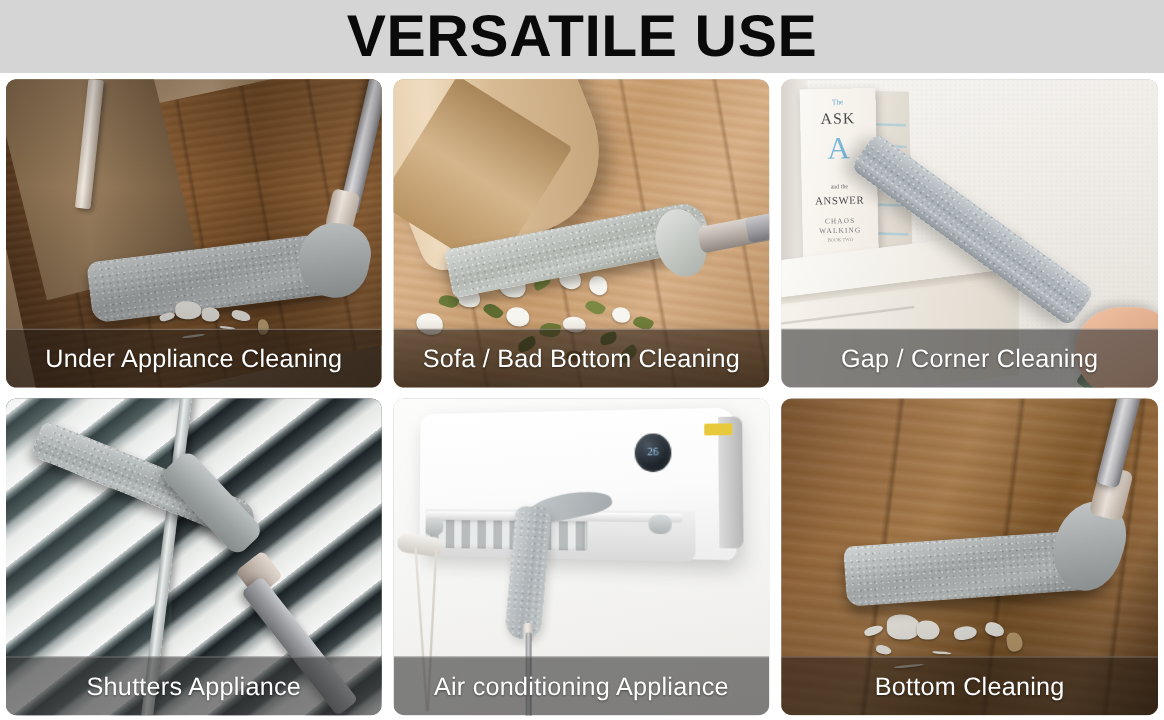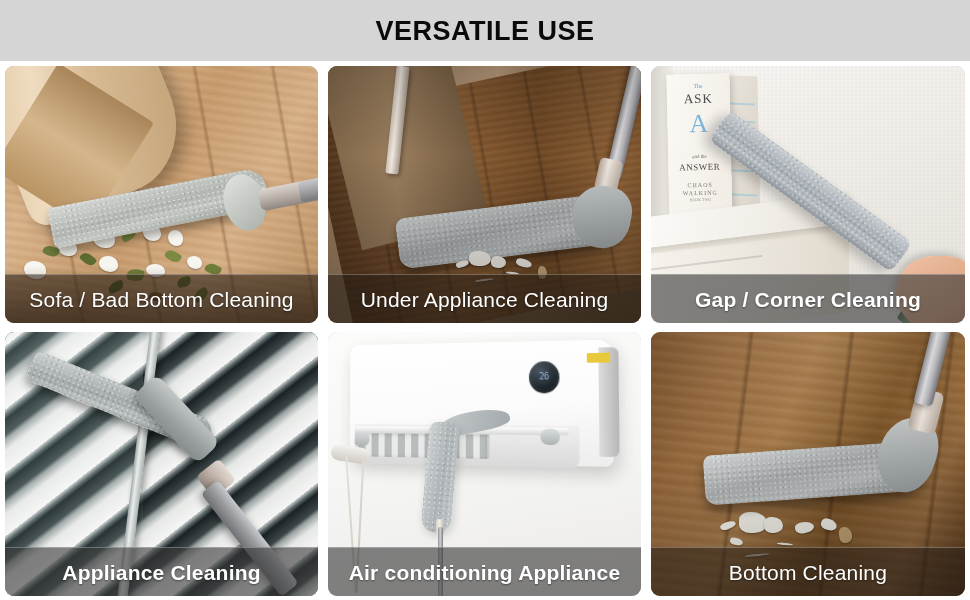--- a/index.html
+++ b/index.html
@@ -10,21 +10,21 @@
   }
   #root{position:relative;width:970px;height:600px;background:#ffffff;}
 
   
   .header{
     position:absolute;left:0;top:0;width:970px;height:61px;
     background:#d5d5d5;
     display:flex;align-items:center;justify-content:center;
   }
   .header-title{
-    font-size:27px;font-weight:bold;color:#0a0a0a;
+    font-size:49px;font-weight:bold;color:#0a0a0a;
     letter-spacing:0.5px;line-height:40px;
     font-family:"Liberation Sans", sans-serif;
   }
 
   
   .grid{
     position:absolute;left:0;top:61px;width:970px;height:539px;
     display:grid;
     grid-template-columns:323px 323px 324px;
     grid-template-rows:266px 273px;
@@ -39,21 +39,21 @@
   }
   .scene{position:absolute;inset:0;overflow:hidden;}
 
   
   .caption{
     position:absolute;left:0;right:0;bottom:0;height:48px;
     background:rgba(38,30,22,0.55);
     display:flex;align-items:center;justify-content:center;
     border-top:1px solid rgba(255,255,255,0.28);
   }
-  .caption.cool{background:rgba(58,58,58,0.62);font-weight:bold;}
+  .caption.cool{background:rgba(58,58,58,0.62);}
   .caption-text{
     color:#ffffff;font-size:21px;line-height:21px;
     letter-spacing:0.2px;white-space:nowrap;
     text-shadow:0 1px 2px rgba(0,0,0,0.45);
   }
 
   
   .p1-wall{
     position:absolute;left:0;top:0;width:100%;height:100%;
     background:linear-gradient(105deg,#8d7050 0%,#a4886a 28%,#b99c7d 45%,#8f7354 60%,#6d5538 100%);
@@ -444,20 +444,49 @@
 </head>
 <body>
 
 <div id="root">
 
   <div class="header">
     <div class="header-title">VERSATILE USE</div>
   </div>
 
   <div class="grid">
+
+    <div class="cell">
+      <div class="panel">
+        <div class="scene">
+          <div class="p1-wall"></div>
+          <div class="p1-floor"></div>
+          <div class="p1-cabinet">
+            <div class="p1-cabfront"></div>
+          </div>
+          <div class="p1-leg"></div>
+          <div class="p1-handle"></div>
+          <div class="p1-collar"></div>
+          <div class="p1-pad"></div>
+          <div class="p1-debris">
+            <div class="deb" style="left:45%;top:72%;width:7%;height:6%;"></div>
+            <div class="deb" style="left:52%;top:74%;width:5%;height:4.5%;"></div>
+            <div class="deb" style="left:41%;top:76%;width:4%;height:2.5%;transform:rotate(-18deg);"></div>
+            <div class="deb" style="left:60%;top:75%;width:5%;height:3%;transform:rotate(14deg);"></div>
+            <div class="deb" style="left:67%;top:78%;width:3%;height:5%;background:#c8a878;"></div>
+            <div class="deb" style="left:47%;top:83%;width:6%;height:2px;transform:rotate(-8deg);"></div>
+            <div class="deb" style="left:57%;top:80%;width:4%;height:2px;transform:rotate(6deg);"></div>
+          </div>
+          <div class="p1-floorshade"></div>
+        </div>
+        <div class="caption">
+          <span class="caption-text">Under Appliance Cleaning</span>
+        </div>
+      </div>
+    </div>
 
     <div class="cell">
       <div class="panel">
         <div class="scene">
           <div class="p2-floor"></div>
           <div class="p2-sofa"></div>
           <div class="p2-sofa-edge"></div>
           <div>
             <div class="tissue" style="left:6%;top:76%;width:7%;height:7%;"></div>
             <div class="tissue" style="left:17%;top:68%;width:6%;height:6%;"></div>
@@ -487,49 +516,20 @@
         </div>
         <div class="caption">
           <span class="caption-text">Sofa / Bad Bottom Cleaning</span>
         </div>
       </div>
     </div>
 
     <div class="cell">
       <div class="panel">
         <div class="scene">
-          <div class="p1-wall"></div>
-          <div class="p1-floor"></div>
-          <div class="p1-cabinet">
-            <div class="p1-cabfront"></div>
-          </div>
-          <div class="p1-leg"></div>
-          <div class="p1-handle"></div>
-          <div class="p1-collar"></div>
-          <div class="p1-pad"></div>
-          <div class="p1-debris">
-            <div class="deb" style="left:45%;top:72%;width:7%;height:6%;"></div>
-            <div class="deb" style="left:52%;top:74%;width:5%;height:4.5%;"></div>
-            <div class="deb" style="left:41%;top:76%;width:4%;height:2.5%;transform:rotate(-18deg);"></div>
-            <div class="deb" style="left:60%;top:75%;width:5%;height:3%;transform:rotate(14deg);"></div>
-            <div class="deb" style="left:67%;top:78%;width:3%;height:5%;background:#c8a878;"></div>
-            <div class="deb" style="left:47%;top:83%;width:6%;height:2px;transform:rotate(-8deg);"></div>
-            <div class="deb" style="left:57%;top:80%;width:4%;height:2px;transform:rotate(6deg);"></div>
-          </div>
-          <div class="p1-floorshade"></div>
-        </div>
-        <div class="caption">
-          <span class="caption-text">Under Appliance Cleaning</span>
-        </div>
-      </div>
-    </div>
-
-    <div class="cell">
-      <div class="panel">
-        <div class="scene">
           <div class="p3-wall"></div>
           <div class="p3-corner"></div>
 
           <div class="p3-book2">
             <div class="bk-line" style="top:18%;"></div>
             <div class="bk-line" style="top:30%;"></div>
             <div class="bk-line" style="top:46%;"></div>
             <div class="bk-line" style="top:62%;"></div>
             <div class="bk-line" style="top:78%;"></div>
           </div>
@@ -568,21 +568,21 @@
           <div class="p4-bg"></div>
           <div class="p4-louvers"></div>
           <div class="p4-glass"></div>
           <div class="p4-frame"></div>
           <div class="p4-pad"></div>
           <div class="p4-pad2"></div>
           <div class="p4-collar"></div>
           <div class="p4-pole"></div>
         </div>
         <div class="caption cool">
-          <span class="caption-text">Appliance Cleaning</span>
+          <span class="caption-text">Shutters Appliance</span>
         </div>
       </div>
     </div>
 
     <div class="cell">
       <div class="panel">
         <div class="scene">
           <div class="p5-wall"></div>
 
           <div class="p5-ac">

